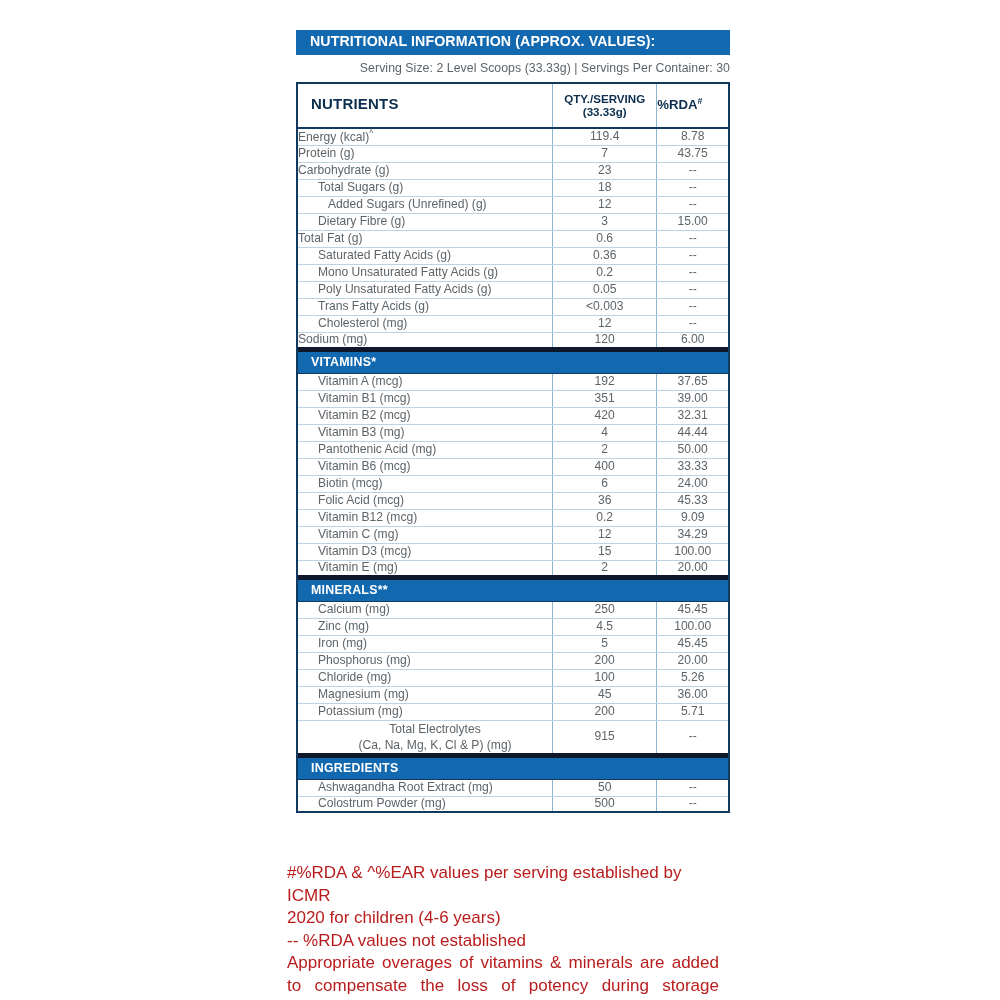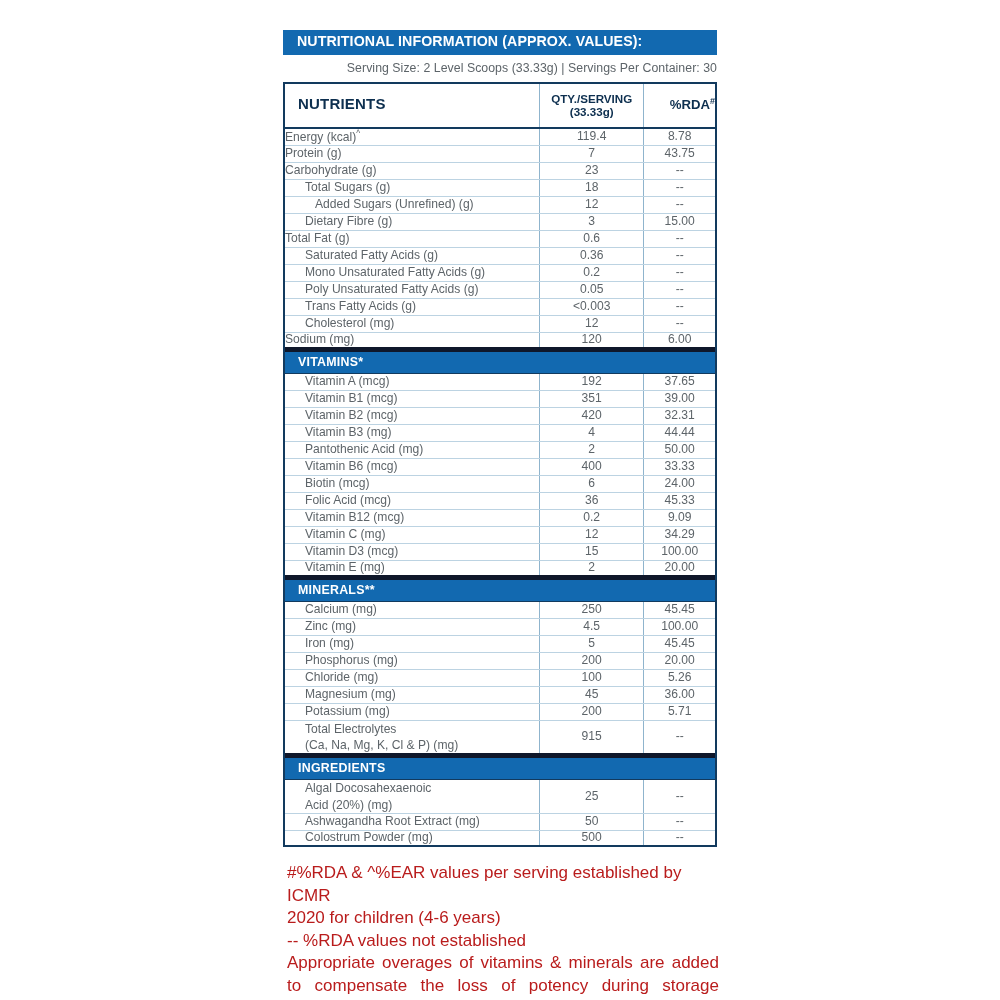--- a/index.html
+++ b/index.html
@@ -10,21 +10,21 @@
     font-family: "Liberation Sans", sans-serif;
   }
   #page {
     position: relative;
     width: 1000px; height: 1000px;
     background: #ffffff;
     overflow: hidden;
   }
   .panel {
     position: absolute;
-    left: 283px;
+    left: 296px;
     top: 30px;
     width: 434px;
   }
 
   
   .title-bar {
     background: #1269b0;
     color: #ffffff;
     font-weight: bold;
     font-size: 14.2px;
@@ -72,21 +72,21 @@
     padding-left: 13px;
     font-size: 15px;
     letter-spacing: .2px;
   }
   th.h-qty {
     text-align: center;
     font-size: 11.6px;
     border-left: 1.4px solid #8fb4cd;
   }
   th.h-rda {
-    text-align: right;
+    text-align: left;
     font-size: 13.2px;
     border-left: 1.4px solid #8fb4cd;
   }
   sup.mark { font-size: .68em; vertical-align: super; }
 
   
   tbody tr.data-row > td {
     border-bottom: 1px solid #bcd3e2;
     height: 17px;
     padding: 0;
@@ -100,21 +100,21 @@
   td.qty, td.rda {
     text-align: center;
     border-left: 1.4px solid #8fb4cd;
     padding: 1px 2px;
   }
   
   td.name.lvl1 { padding-left: 20px; }
   td.name.lvl2 { padding-left: 30px; }
 
   tbody tr.data-row.tall > td { height: 34px; }
-  tbody tr.data-row.tall td.name { white-space: normal; line-height: 1.35; }
+  tbody tr.data-row.tall td.name { white-space: normal; line-height: 1.35; text-align: center; }
   tbody tr.data-row.tall2 > td { height: 14px; }
 
   
   tr.section-row > td {
     background: #1269b0;
     color: #ffffff;
     font-weight: bold;
     font-size: 12.4px;
     letter-spacing: .25px;
     padding: 3px 0 4px 13px;
@@ -342,25 +342,20 @@
               <td class="rda">5.71</td>
             </tr>
             <tr class="data-row tall">
               <td class="name lvl1">Total Electrolytes<br>(Ca, Na, Mg, K, Cl &amp; P) (mg)</td>
               <td class="qty">915</td>
               <td class="rda">--</td>
             </tr>
             <tr class="section-row">
               <td colspan="3">INGREDIENTS</td>
             </tr>
-            <tr class="data-row tall">
-              <td class="name lvl1">Algal Docosahexaenoic<br>Acid (20%) (mg)</td>
-              <td class="qty">25</td>
-              <td class="rda">--</td>
-            </tr>
             <tr class="data-row">
               <td class="name lvl1">Ashwagandha Root Extract (mg)</td>
               <td class="qty">50</td>
               <td class="rda">--</td>
             </tr>
             <tr class="data-row tall2 last">
               <td class="name lvl1">Colostrum Powder (mg)</td>
               <td class="qty">500</td>
               <td class="rda">--</td>
             </tr>

